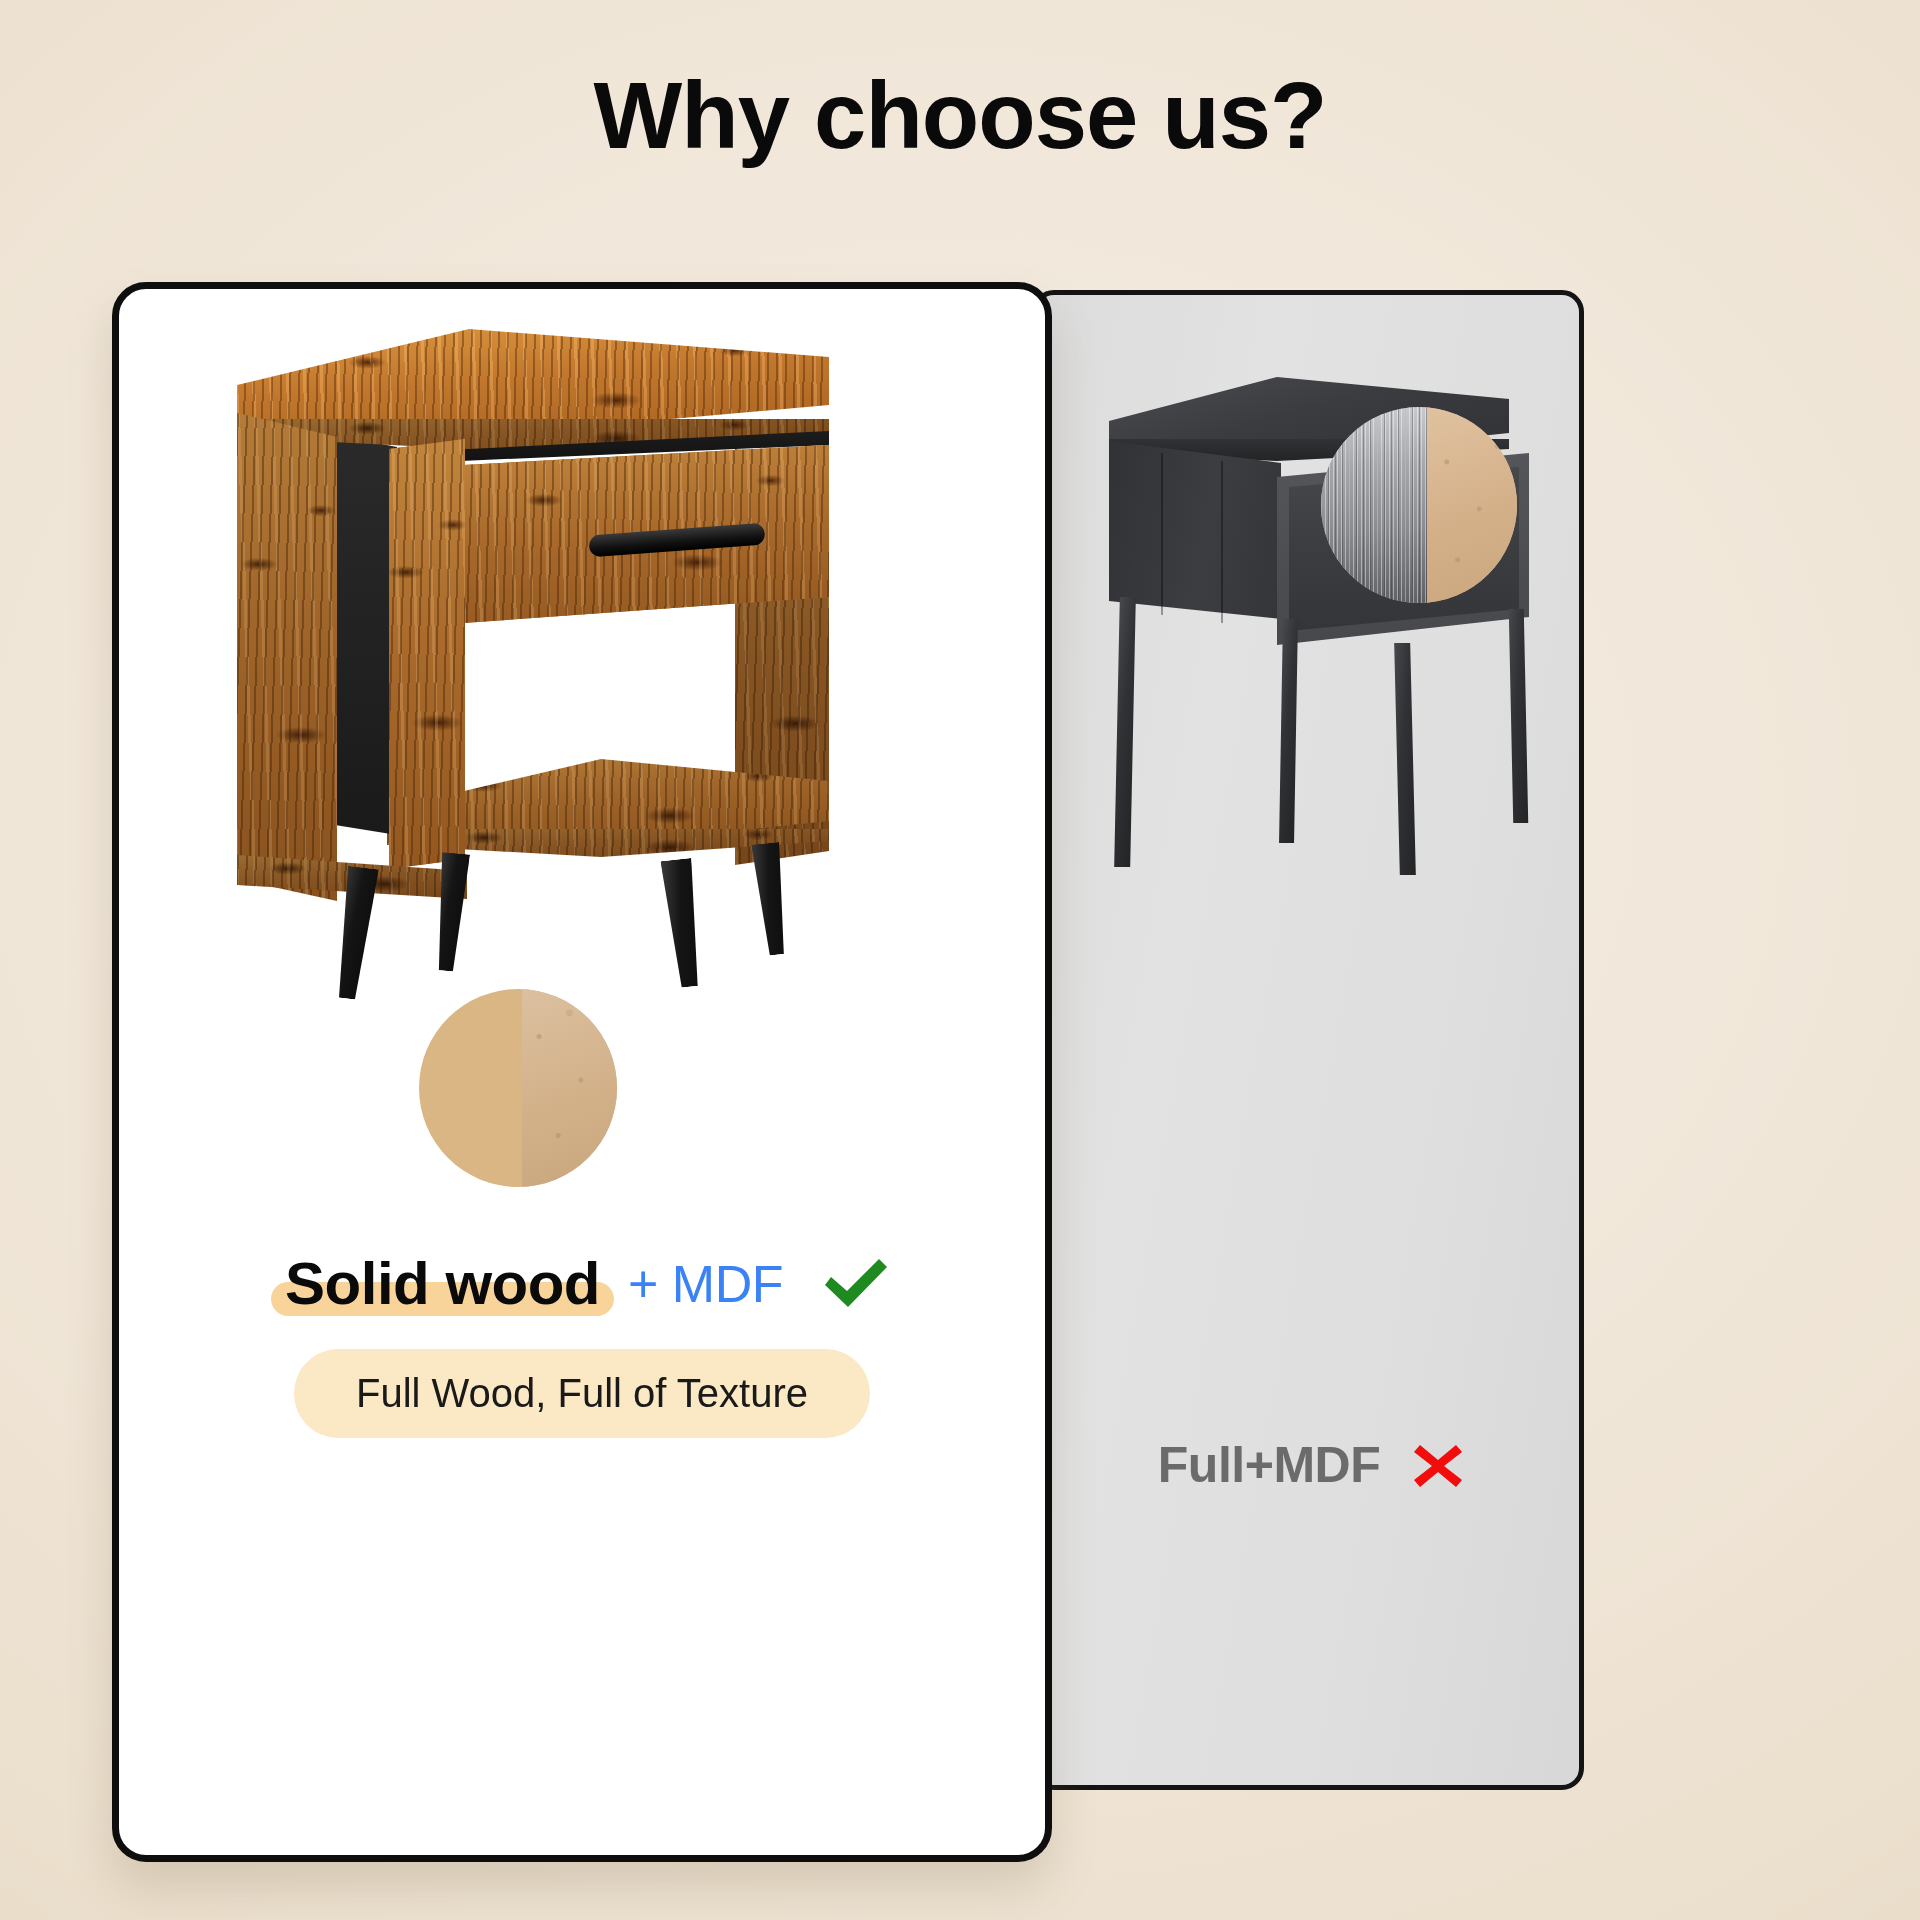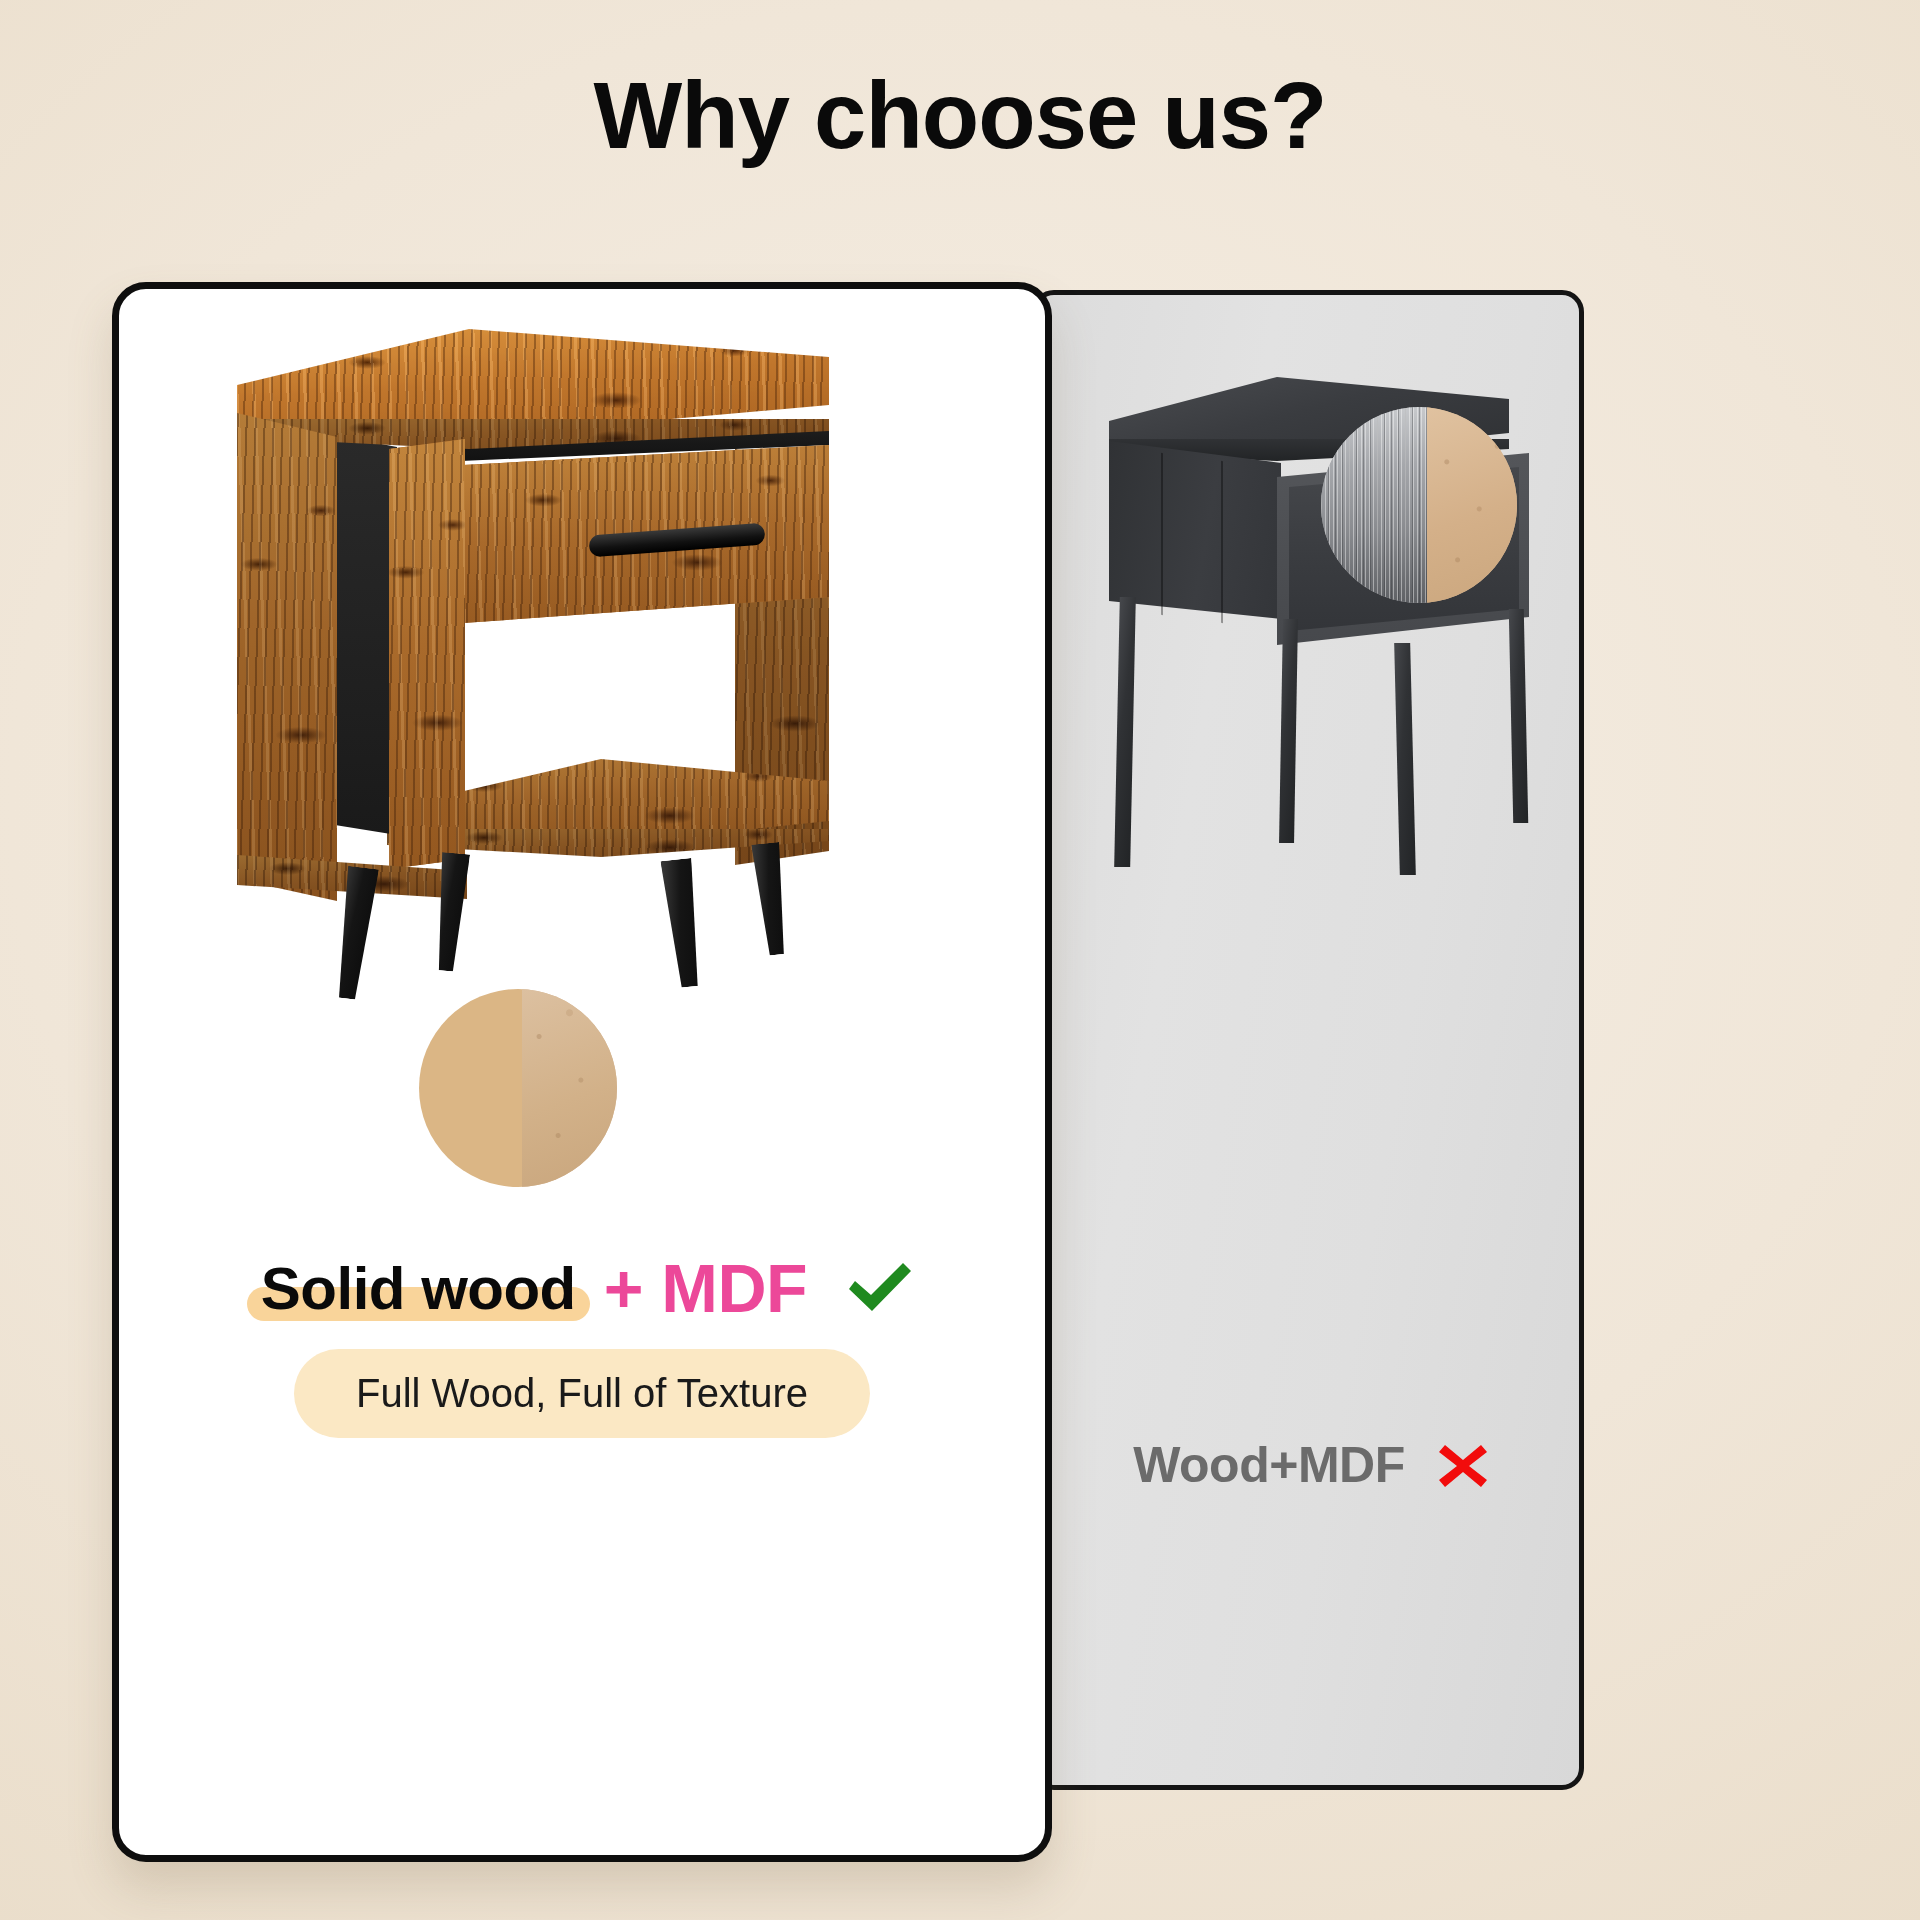--- a/index.html
+++ b/index.html
@@ -284,21 +284,21 @@
     background: #F9D49A;
     border-radius: 17px;
     z-index: 0;
   }
   #label-solid-wood {
     position: relative; z-index: 1;
     font-size: 60px; font-weight: 700; color: #0A0A0A;
     letter-spacing: -0.5px;
   }
   #label-plus-mdf {
-    font-size: 68px; font-weight: 700; color: #ec4899;
+    font-size: 52px; font-weight: 400; color: #3b82f6;
     margin-left: 28px; letter-spacing: -0.5px;
   }
   #check-icon { margin-left: 36px; display: inline-flex; align-items: center; }
 
   #tagline-pill {
     position: absolute;
     left: 50%; top: 1060px;
     transform: translateX(-50%);
     background: #FBE8C4;
     border-radius: 46px;
@@ -343,21 +343,21 @@
     <div class="steel-leg" id="steel-leg-fl"></div>
     <div class="steel-leg" id="steel-leg-fr"></div>
   </div>
 
   <div class="swatch" id="swatch-steel">
     <div class="swatch-half half-steel"></div>
     <div class="swatch-half half-mdf"></div>
   </div>
 
   <div id="competitor-row">
-    <span id="label-steel-mdf">Wood+MDF</span>
+    <span id="label-steel-mdf">Full+MDF</span>
     <span id="x-icon">
       <svg width="60" height="60" viewBox="0 0 60 60" aria-hidden="true">
         <path d="M12 10 L30 25 L48 10 L54 17 L36 31 L54 45 L48 52 L30 37 L12 52 L6 45 L24 31 L6 17 Z" fill="#F20C0C"></path>
       </svg>
     </span>
   </div>
 
 </section>
 
 <section id="left-card">

